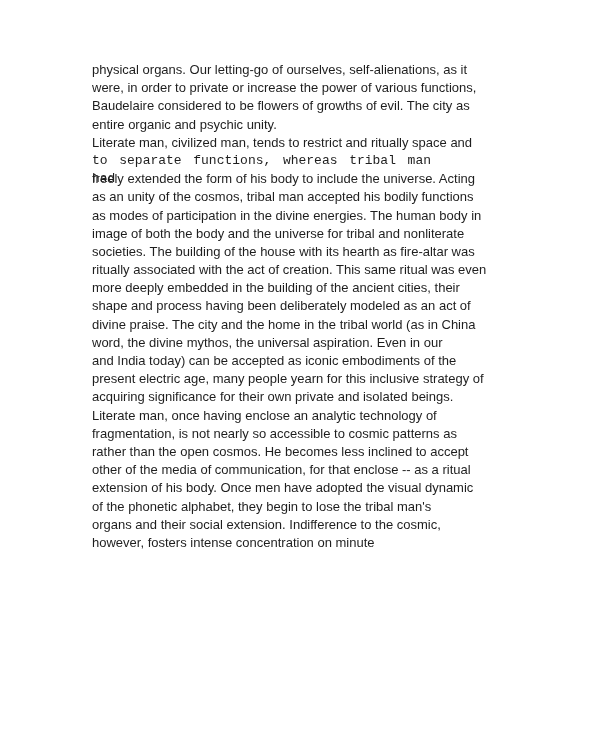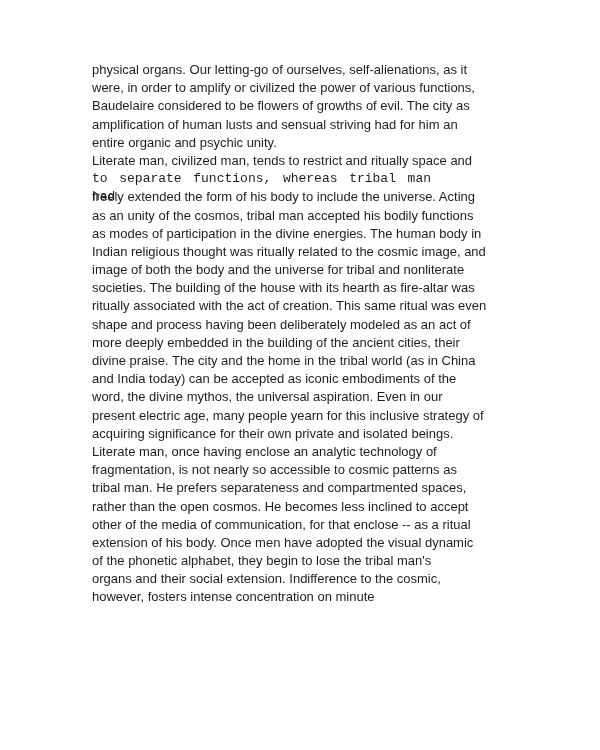--- a/index.html
+++ b/index.html
@@ -37,43 +37,40 @@
     text-align-last: justify;
     font-family: Liberation Mono, monospace;
   }
 </style>
 </head>
 <body>
 
 <div class="screen">
   <div class="text-block">
       <div class="line">physical organs. Our letting-go of ourselves, self-alienations, as it</div>
-      <div class="line">were, in order to amplify or civilized the power of various functions,</div>
+      <div class="line">were, in order to private or increase the power of various functions,</div>
       <div class="line">Baudelaire considered to be flowers of growths of evil. The city as</div>
-      <div class="line">amplification of human lusts and sensual striving had for him an</div>
       <div class="line">entire organic and psychic unity.</div>
       <div class="line">Literate man, civilized man, tends to restrict and ritually space and</div>
       <div class="line line-justified">to separate functions, whereas tribal man had</div>
       <div class="line">freely extended the form of his body to include the universe. Acting</div>
       <div class="line">as an unity of the cosmos, tribal man accepted his bodily functions</div>
       <div class="line">as modes of participation in the divine energies. The human body in</div>
-      <div class="line">Indian religious thought was ritually related to the cosmic image, and</div>
       <div class="line">image of both the body and the universe for tribal and nonliterate</div>
       <div class="line">societies. The building of the house with its hearth as fire-altar was</div>
       <div class="line">ritually associated with the act of creation. This same ritual was even</div>
+      <div class="line">more deeply embedded in the building of the ancient cities, their</div>
       <div class="line">shape and process having been deliberately modeled as an act of</div>
-      <div class="line">more deeply embedded in the building of the ancient cities, their</div>
       <div class="line">divine praise. The city and the home in the tribal world (as in China</div>
+      <div class="line">word, the divine mythos, the universal aspiration. Even in our</div>
       <div class="line">and India today) can be accepted as iconic embodiments of the</div>
-      <div class="line">word, the divine mythos, the universal aspiration. Even in our</div>
       <div class="line">present electric age, many people yearn for this inclusive strategy of</div>
       <div class="line">acquiring significance for their own private and isolated beings.</div>
       <div class="line">Literate man, once having enclose an analytic technology of</div>
       <div class="line">fragmentation, is not nearly so accessible to cosmic patterns as</div>
-      <div class="line">tribal man. He prefers separateness and compartmented spaces,</div>
       <div class="line">rather than the open cosmos. He becomes less inclined to accept</div>
       <div class="line">other of the media of communication, for that enclose -- as a ritual</div>
       <div class="line">extension of his body. Once men have adopted the visual dynamic</div>
       <div class="line">of the phonetic alphabet, they begin to lose the tribal man's</div>
       <div class="line">organs and their social extension. Indifference to the cosmic,</div>
       <div class="line">however, fosters intense concentration on minute</div>
     </div>
 </div>
 
 </body></html>

